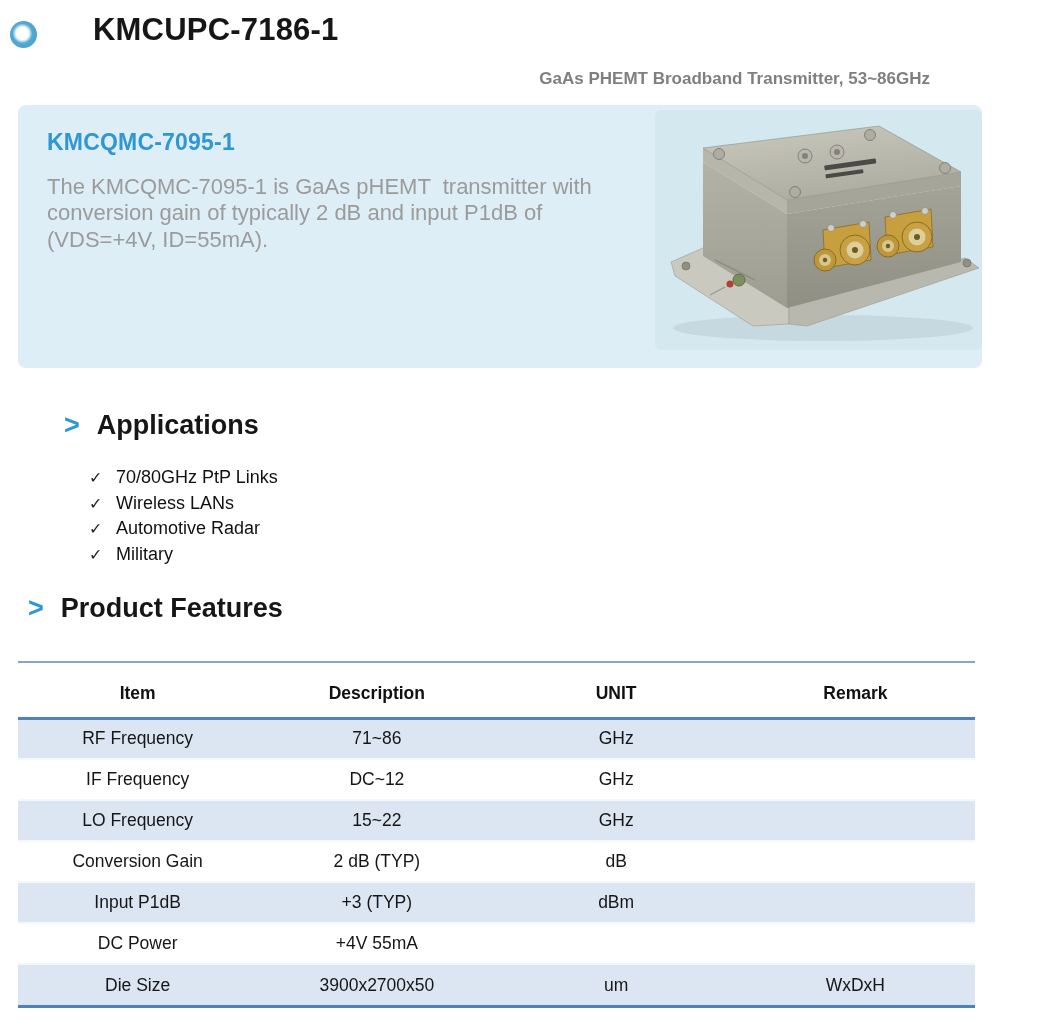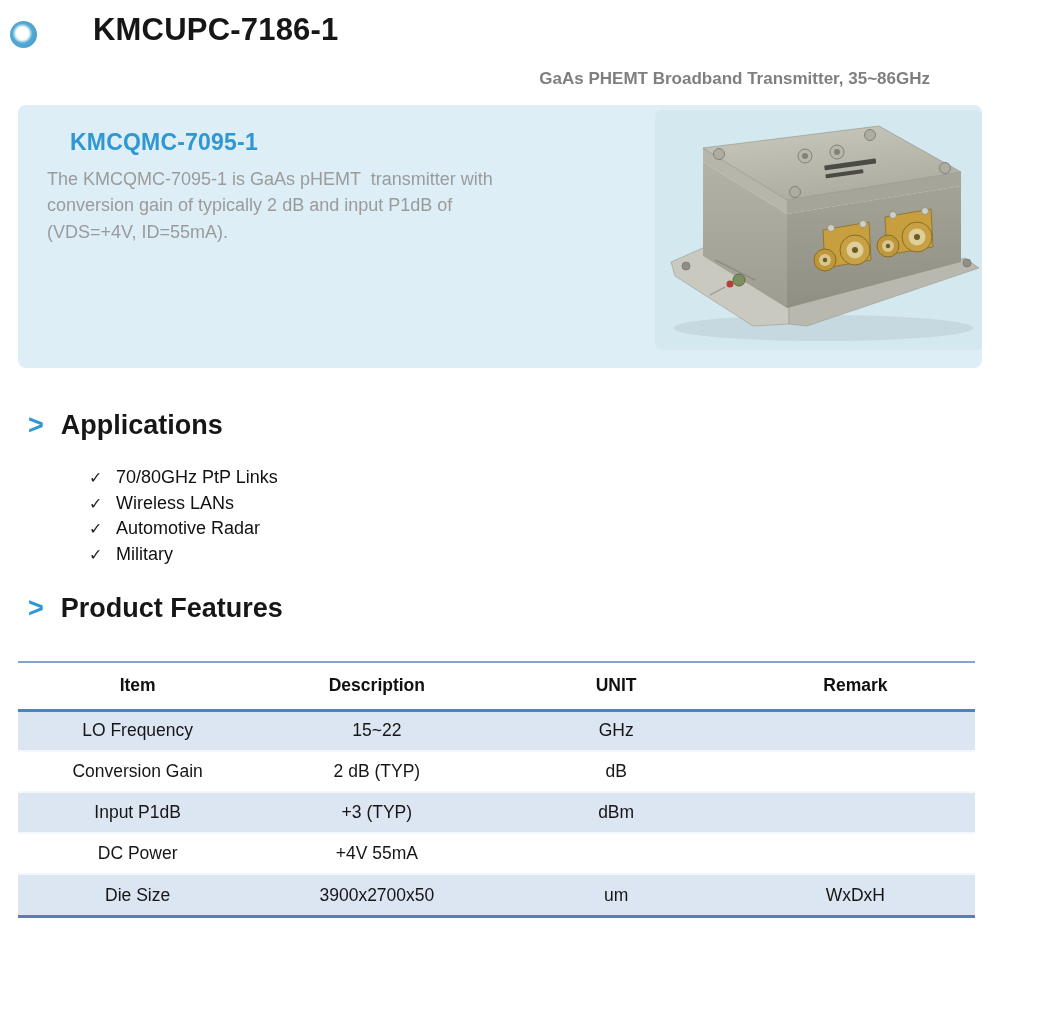--- a/index.html
+++ b/index.html
@@ -30,65 +30,65 @@
     position:absolute;left:18px;top:69px;width:912px;text-align:right;
     font-size:17px;font-weight:bold;color:var(--subtitle-gray,#7f7f7f);
   }
   
   .panel{
     position:absolute;left:18px;top:105px;width:964px;height:263px;
     background:var(--panel-bg,#ddeef6);border-radius:8px;
   }
   .panel-heading{
     position:absolute;left:29px;top:24px;
-    font-size:23px;font-weight:600;color:var(--accent-blue,#2e97d4);letter-spacing:0.2px;margin-left:23px;
+    font-size:23px;font-weight:600;color:var(--accent-blue,#2e97d4);letter-spacing:0.2px;
   }
   .panel-text{
-    position:absolute;left:29px;top:61px;
-    font-size:18px;line-height:26.3px;color:var(--body-text-gray,#9b9b9b);
+    position:absolute;left:29px;top:69px;
+    font-size:22px;line-height:26.3px;color:var(--body-text-gray,#9b9b9b);
   }
   .panel-text .line{white-space:pre;}
   .photo{
     position:absolute;right:0;top:5px;width:327px;height:240px;
   }
   
   .section-heading{
     position:absolute;left:28px;font-size:27px;font-weight:bold;color:#161616;
   }
   .section-heading .marker{color:var(--accent-blue,#2e97d4);margin-right:17px;font-weight:bold;}
-  #applications-heading{top:410px;}
+  #applications-heading{top:410px;margin-left:36px;}
   #features-heading{top:593px;}
   
   .app-list{position:absolute;left:89px;top:467px;}
   .app-item{display:flex;align-items:baseline;height:25.5px;font-size:18px;color:#111;}
   .check-glyph{width:27px;font-size:16px;color:#222;flex:0 0 27px;}
   
   .table-wrap{
     position:absolute;left:18px;top:661px;width:957px;
     border-top:2px solid #85a5cc;
     border-bottom:3px solid var(--table-rule-blue,#4f81bd);
   }
-  table{width:100%;border-collapse:collapse;table-layout:fixed;}
+  table{width:100%;border-collapse:collapse;table-layout:fixed;margin-top:8px;}
   thead th{
     height:47px;font-size:17.5px;font-weight:bold;color:#111;text-align:center;
     background:#ffffff;border-bottom:3px solid var(--table-rule-blue,#4f81bd);
   }
   tbody td{
     height:41px;font-size:17.5px;text-align:center;vertical-align:middle;color:#161616;
   }
   tbody tr{border-bottom:2px solid #f4f8fc;}
   tbody tr:last-child{border-bottom:none;}
   tbody tr:nth-child(odd){background:var(--row-alt-blue,#dce6f2);}
 </style>
 </head>
 <body>
 
 <span class="bullet-icon"></span>
 <h1 class="page-title">KMCUPC-7186-1</h1>
-<div class="subtitle">GaAs PHEMT Broadband Transmitter, 35~86GHz</div>
+<div class="subtitle">GaAs PHEMT Broadband Transmitter, 53~86GHz</div>
 
 <div class="panel">
   <div class="panel-heading">KMCQMC-7095-1</div>
   <div class="panel-text">
     <div class="line">The KMCQMC-7095-1 is GaAs pHEMT  transmitter with</div>
     <div class="line">conversion gain of typically 2 dB and input P1dB of</div>
     <div class="line">(VDS=+4V, ID=55mA).</div>
   </div>
   <div class="photo">
     <svg width="327" height="240" viewBox="0 0 327 240" xmlns="http://www.w3.org/2000/svg">
@@ -202,20 +202,32 @@
     <thead>
       <tr>
         <th>Item</th>
         <th>Description</th>
         <th>UNIT</th>
         <th>Remark</th>
       </tr>
     </thead>
     <tbody>
       <tr>
+        <td>RF Frequency</td>
+        <td>71~86</td>
+        <td>GHz</td>
+        <td></td>
+      </tr>
+      <tr>
+        <td>IF Frequency</td>
+        <td>DC~12</td>
+        <td>GHz</td>
+        <td></td>
+      </tr>
+      <tr>
         <td>LO Frequency</td>
         <td>15~22</td>
         <td>GHz</td>
         <td></td>
       </tr>
       <tr>
         <td>Conversion Gain</td>
         <td>2 dB (TYP)</td>
         <td>dB</td>
         <td></td>

